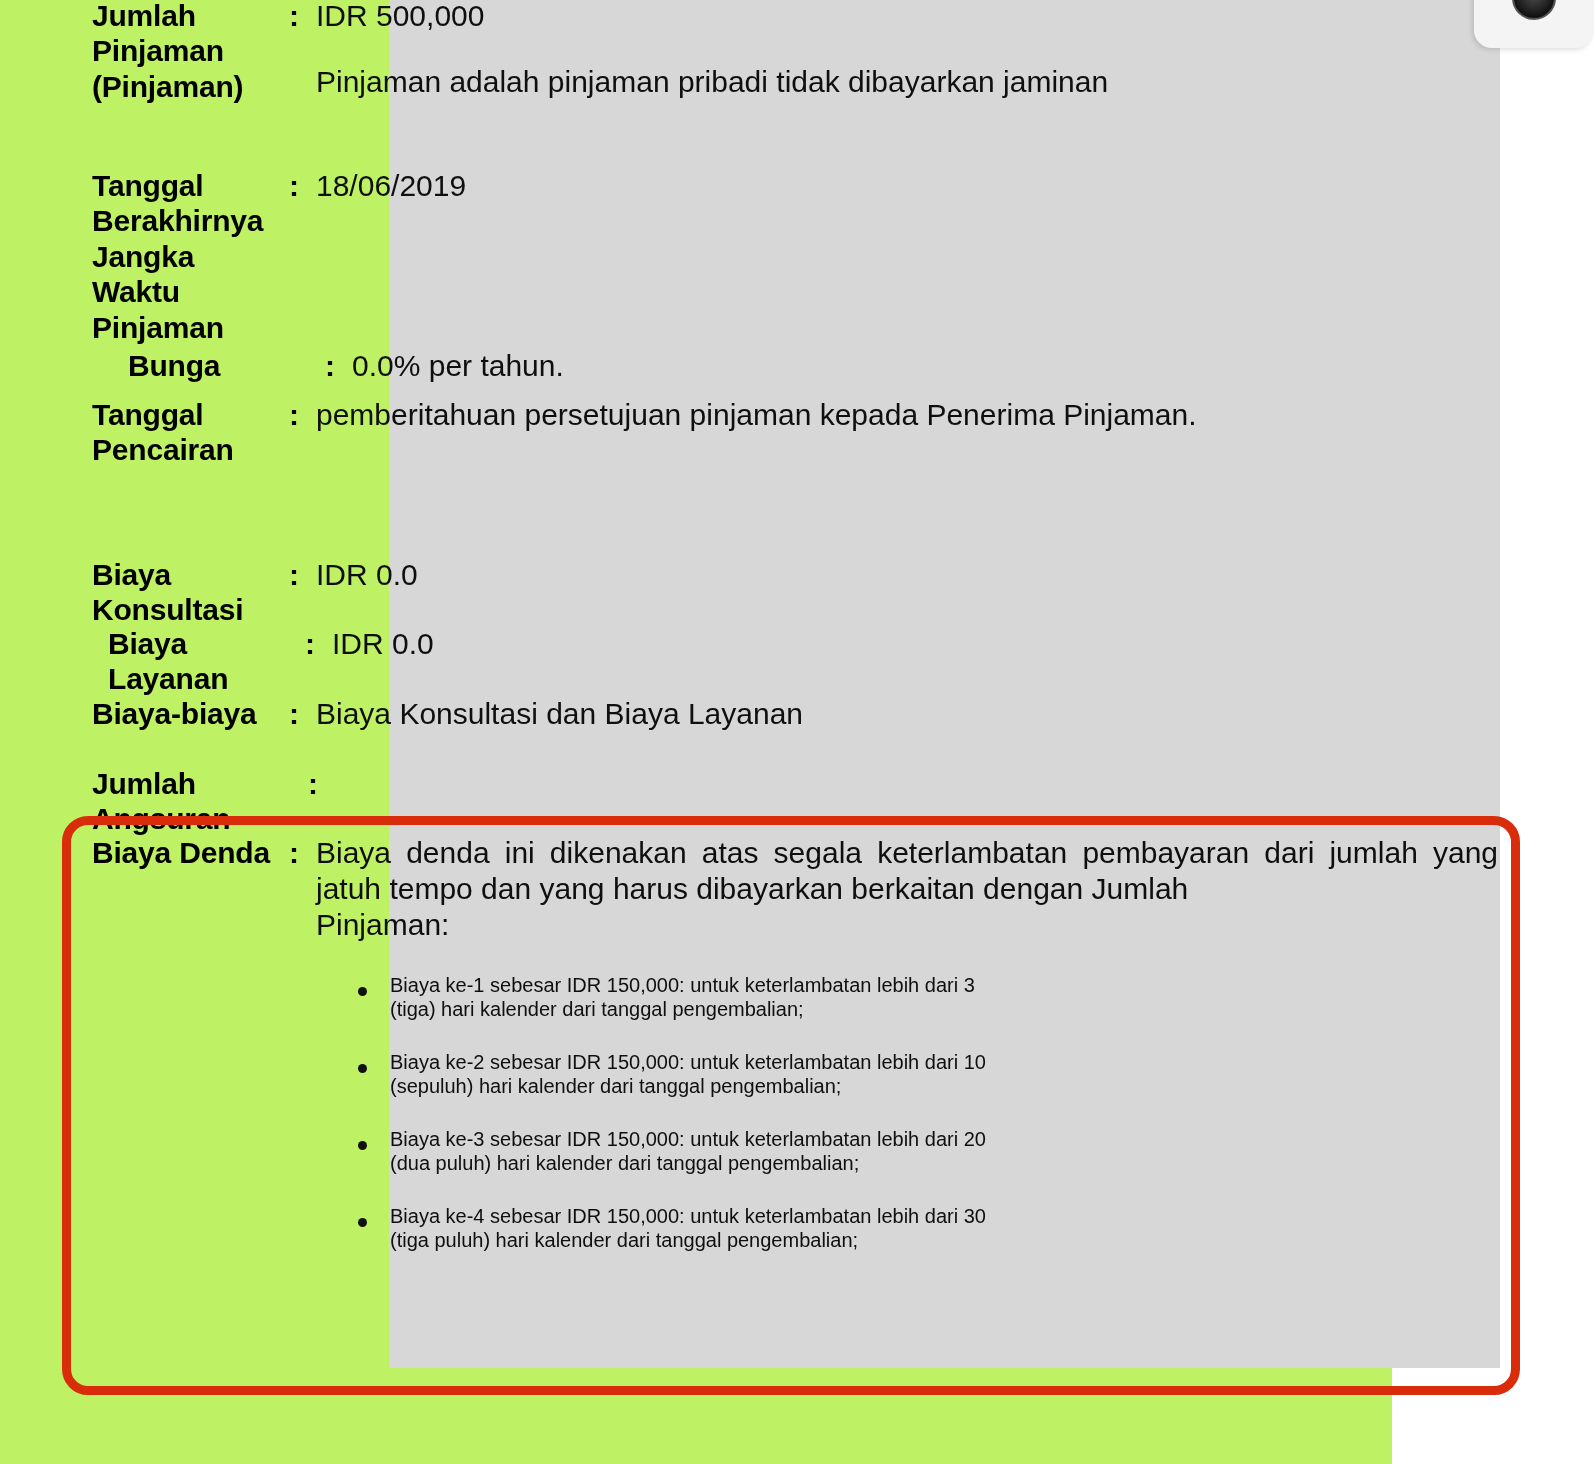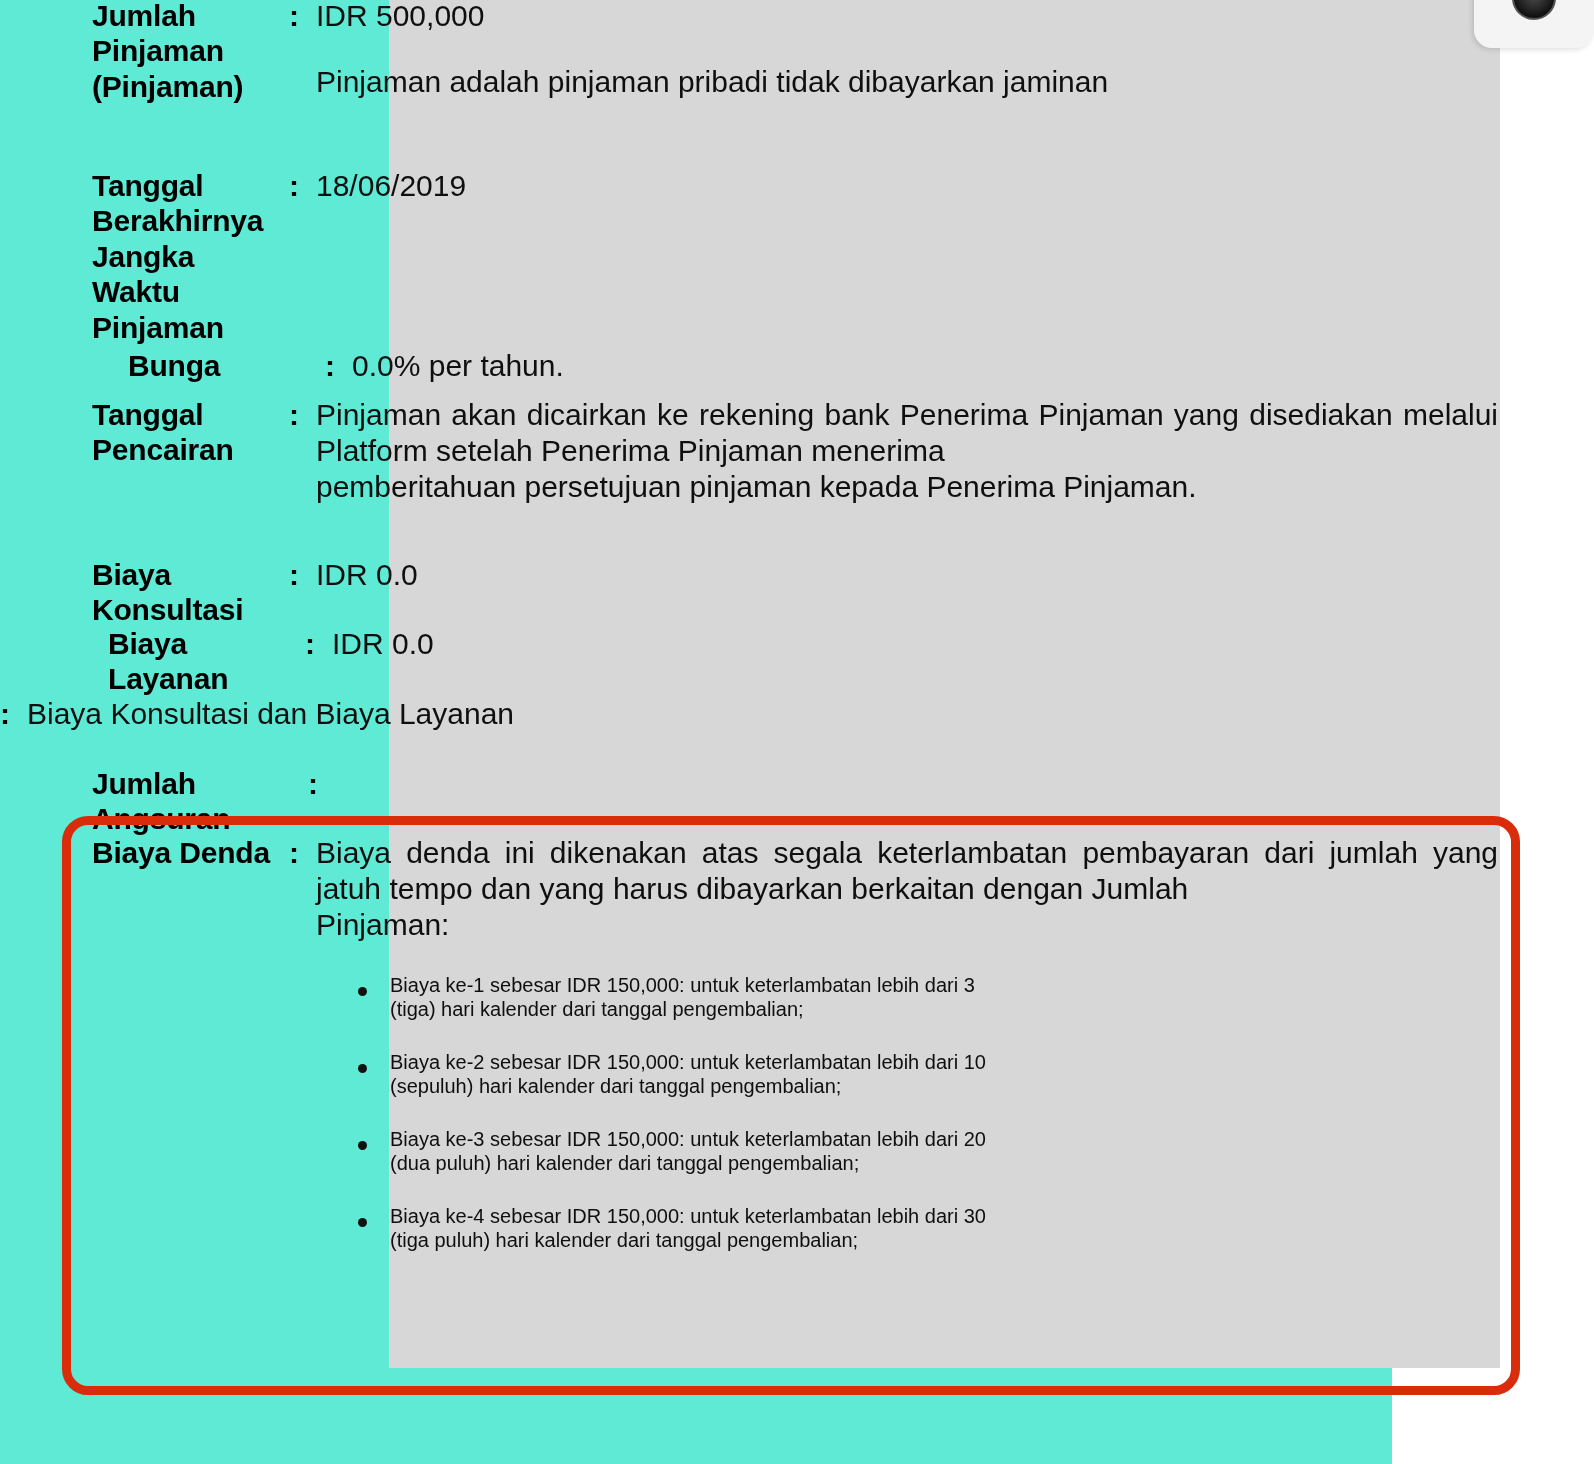--- a/index.html
+++ b/index.html
@@ -40,21 +40,21 @@
     border: 2px solid #555;
   }
 
   
   #doc-sheet {
     position: absolute;
     left: 0;
     top: 0;
     width: 1392px;
     height: 1464px;
-    background: #5eead4;
+    background: #bef264;
   }
 
   
   #value-column-shade {
     position: absolute;
     left: 389px;
     top: 0;
     width: 1111px;
     height: 1368px;
     background: #d7d7d7;
@@ -192,38 +192,38 @@
     <div class="row" id="row-bunga">
       <div class="label-cell">Bunga</div>
       <div class="colon-cell">:</div>
       <div class="value-cell">0.0% per tahun.</div>
     </div>
 
     <div class="row" id="row-tanggal-pencairan">
       <div class="label-cell">Tanggal Pencairan</div>
       <div class="colon-cell">:</div>
       <div class="value-cell justify">
-        <p>Pinjaman akan dicairkan ke rekening bank Penerima Pinjaman yang disediakan melalui Platform setelah Penerima Pinjaman menerima</p>
         <p class="lastline">pemberitahuan persetujuan pinjaman kepada Penerima Pinjaman.</p>
       </div>
     </div>
 
     <div class="row" id="row-biaya-konsultasi">
       <div class="label-cell">Biaya Konsultasi</div>
       <div class="colon-cell">:</div>
       <div class="value-cell">IDR 0.0</div>
     </div>
 
     <div class="row" id="row-biaya-layanan">
       <div class="label-cell">Biaya Layanan</div>
       <div class="colon-cell">:</div>
       <div class="value-cell">IDR 0.0</div>
     </div>
 
     <div class="row" id="row-biaya-biaya">
+      <div class="label-cell">Biaya-biaya</div>
       <div class="colon-cell">:</div>
       <div class="value-cell">Biaya Konsultasi dan Biaya Layanan</div>
     </div>
 
     <div class="row" id="row-jumlah-angsuran">
       <div class="label-cell">Jumlah Angsuran</div>
       <div class="colon-cell">:</div>
     </div>
 
     <div class="row" id="row-biaya-denda">

